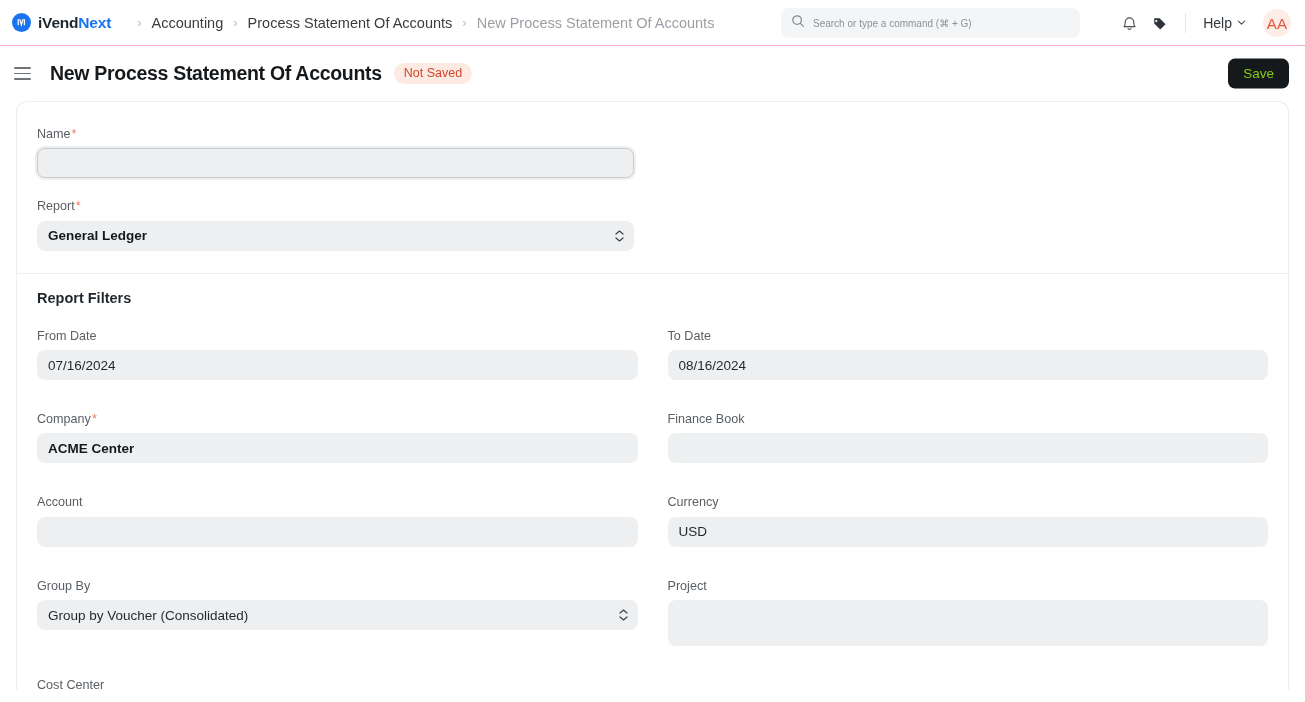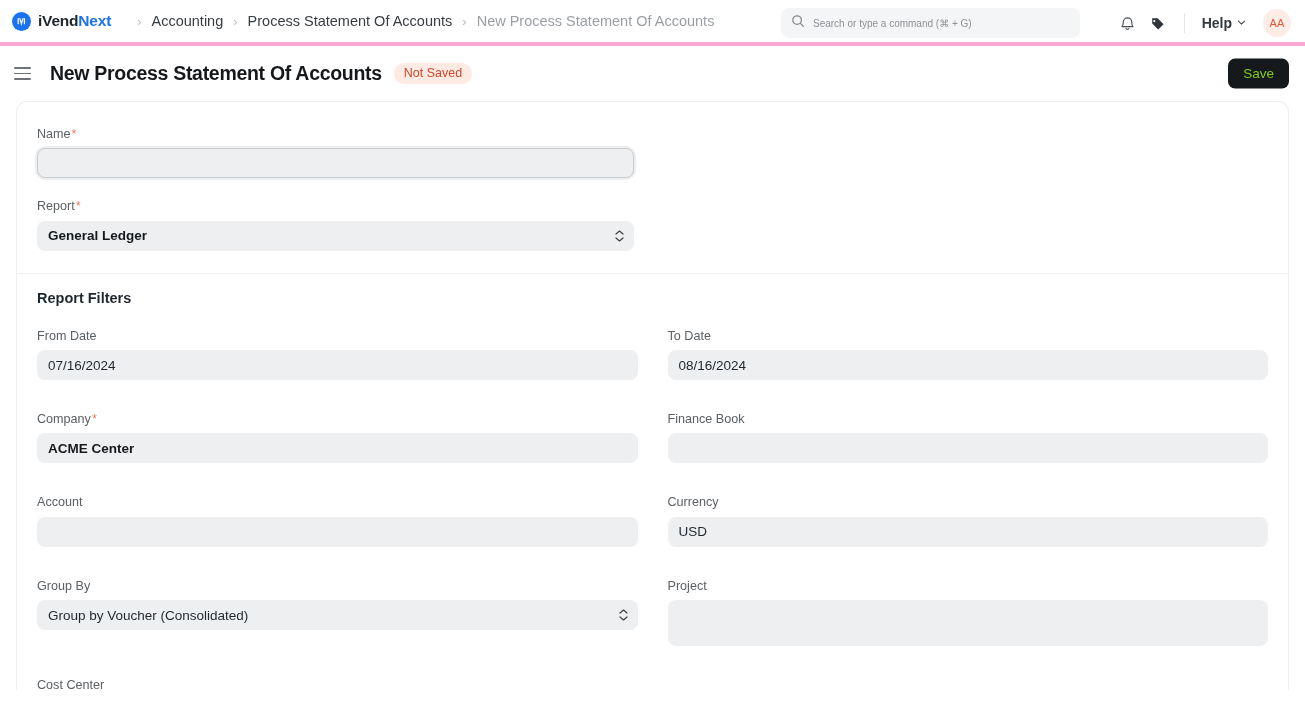--- a/index.html
+++ b/index.html
@@ -11,21 +11,21 @@
     font-family: "Liberation Sans", sans-serif;
     -webkit-font-smoothing: antialiased;
   }
 
   
   .navbar {
     height: 46px;
     display: flex;
     align-items: center;
     padding: 0 14px 0 12px;
-    border-bottom: 4px solid #f9a8d4;
+    border-bottom: 1px solid #f9a8d4;
     background: #fff;
     position: relative;
   }
   .brand {
     display: flex;
     align-items: center;
     gap: 7px;
     flex: 0 0 auto;
     cursor: pointer;
   }
@@ -111,28 +111,27 @@
     width: 1px; height: 20px;
     background: #e3e5e7;
     margin: 0 11px;
   }
   .help {
     display: flex; align-items: center; gap: 4px;
     font-size: 14px; color: #33383d;
     cursor: pointer;
     padding: 4px 6px;
     margin-right: 10px;
-    font-weight: bold;
   }
   .avatar {
     width: 28px; height: 28px;
     border-radius: 50%;
     background: #fdede6;
     color: #e2563a;
-    font-size: 11px;
+    font-size: 15px;
     font-weight: 500;
     display: flex; align-items: center; justify-content: center;
     letter-spacing: 0.2px;
     cursor: pointer;
   }
 
   
   .page-header {
     height: 55px;
     display: flex;

